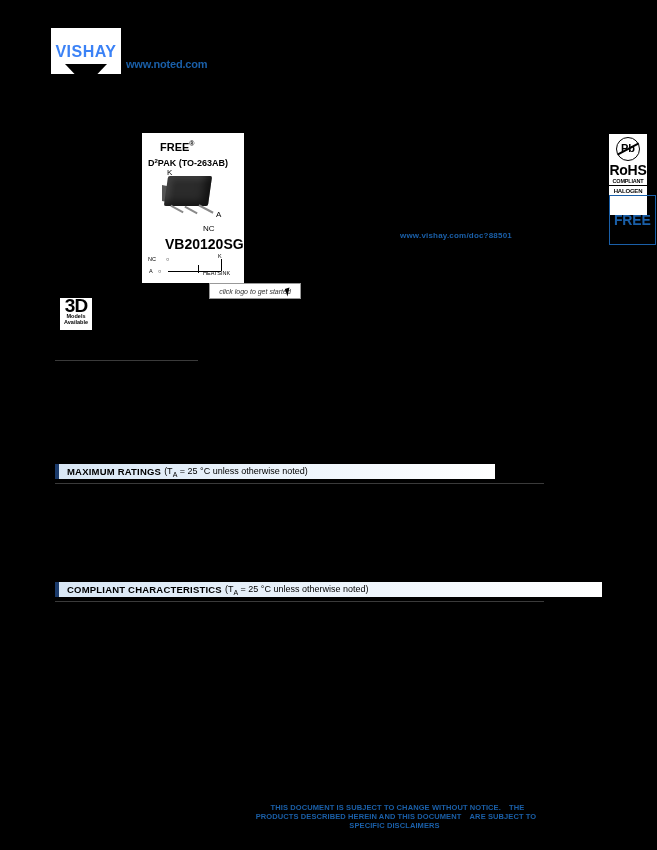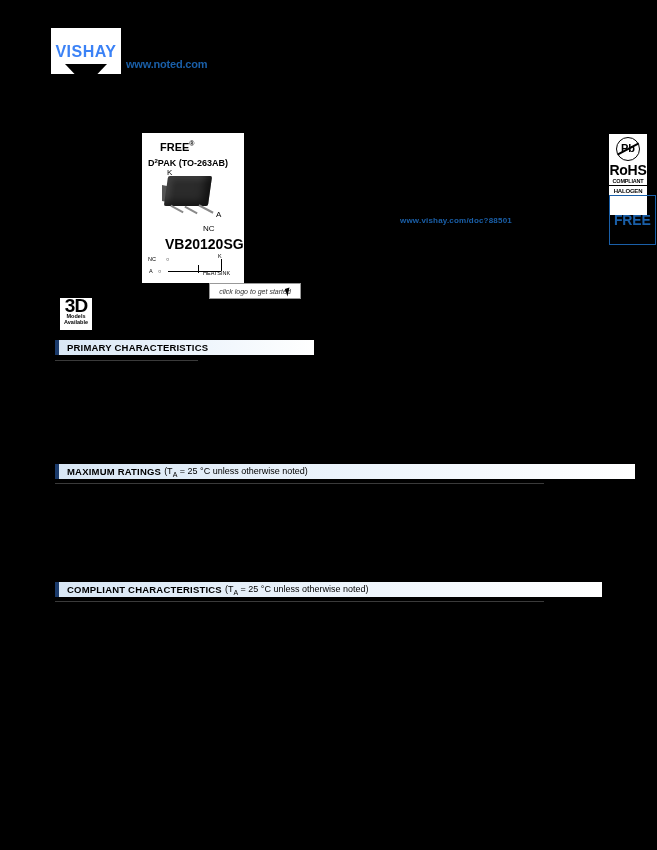--- a/index.html
+++ b/index.html
@@ -232,21 +232,21 @@
     display: inline-block;
     padding: 16px 4px;
     margin-top: 1px;
     letter-spacing: -0.2px;
   }
 
   
   .feature-link {
     position: absolute;
     left: 400px;
-    top: 216px;
+    top: 231px;
     font-size: 8px;
     font-weight: bold;
     color: #1a5fa8;
     letter-spacing: 0.2px;
   }
 
   
   .click-logo {
     position: absolute;
     left: 209px;
@@ -318,21 +318,21 @@
   .sec-note {
     font-size: 9px;
     font-weight: normal;
     color: #000;
     margin-left: 3px;
     white-space: nowrap;
   }
   .sec-note sub { font-size: 7px; }
 
   #sec-primary { left: 55px; top: 340px; width: 259px; }
-  #sec-max     { left: 55px; top: 464px; width: 580px; }
+  #sec-max     { left: 55px; top: 464px; width: 440px; }
   #sec-elec    { left: 55px; top: 582px; width: 547px; }
 
   
   .hair {
     position: absolute;
     height: 1px;
     background: #3a3a3a;
   }
   #hair-max  { left: 55px; top: 483px; width: 489px; }
   #hair-elec { left: 55px; top: 601px; width: 489px; }
@@ -422,31 +422,33 @@
 
   <div class="click-logo">click logo to get started</div>
   <div class="cursor-arrow"></div>
 
   <div class="threed">
     <div class="threed-big">3D</div>
     <div class="threed-small">Models</div>
     <div class="threed-small">Available</div>
   </div>
 
-  <div class="sec" id="sec-primary">
-    <span class="sec-title">PRIMARY CHARACTERISTICS</span>
-  </div>
   <div class="hair" id="hair-primary"></div>
 
   <div class="sec" id="sec-max">
     <span class="sec-title">MAXIMUM RATINGS</span>
     <span class="sec-note"><span>(T</span><sub>A</sub><span> = 25 °C unless otherwise noted)</span></span>
   </div>
   <div class="hair" id="hair-max"></div>
 
   <div class="sec" id="sec-elec">
     <span class="sec-title">COMPLIANT CHARACTERISTICS</span>
     <span class="sec-note"><span>(T</span><sub>A</sub><span> = 25 °C unless otherwise noted)</span></span>
   </div>
   <div class="hair" id="hair-elec"></div>
 
+  <div class="footer-links">
+    <span>THIS DOCUMENT IS SUBJECT TO CHANGE WITHOUT NOTICE.</span>
+    <span>THE PRODUCTS DESCRIBED HEREIN AND THIS DOCUMENT</span>
+    <span>ARE SUBJECT TO SPECIFIC DISCLAIMERS</span>
+  </div>
 
 </div>
 
 </body></html>

